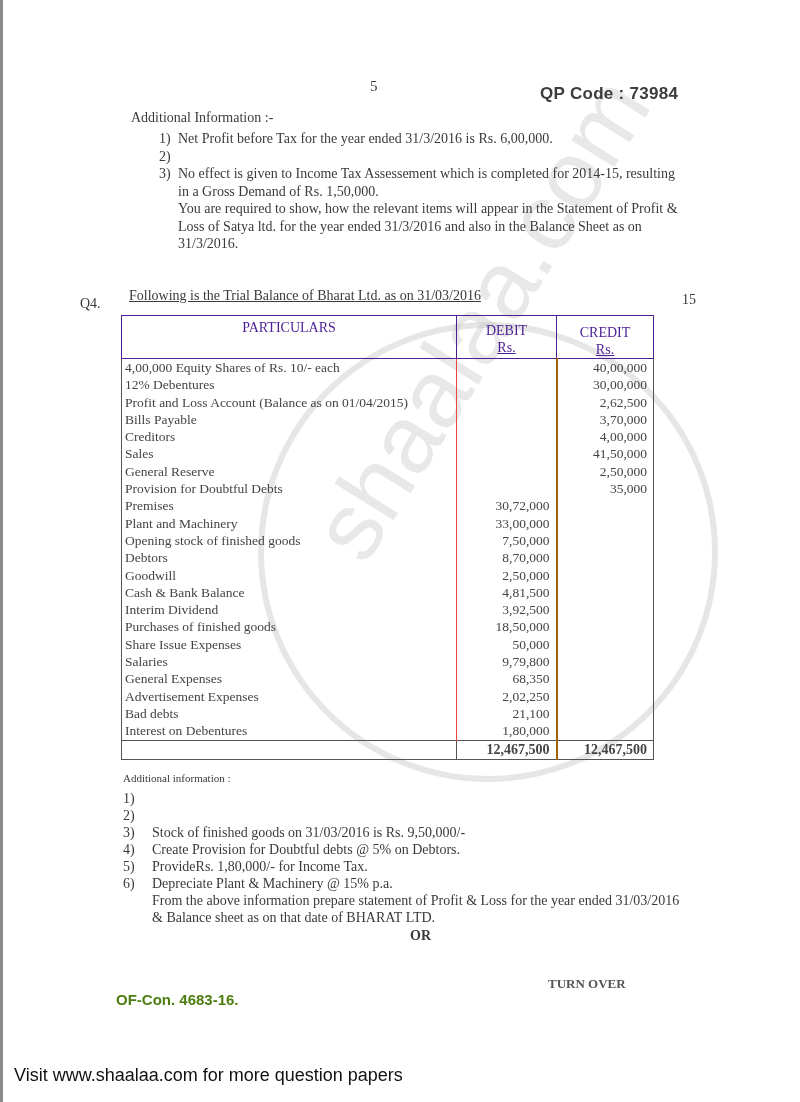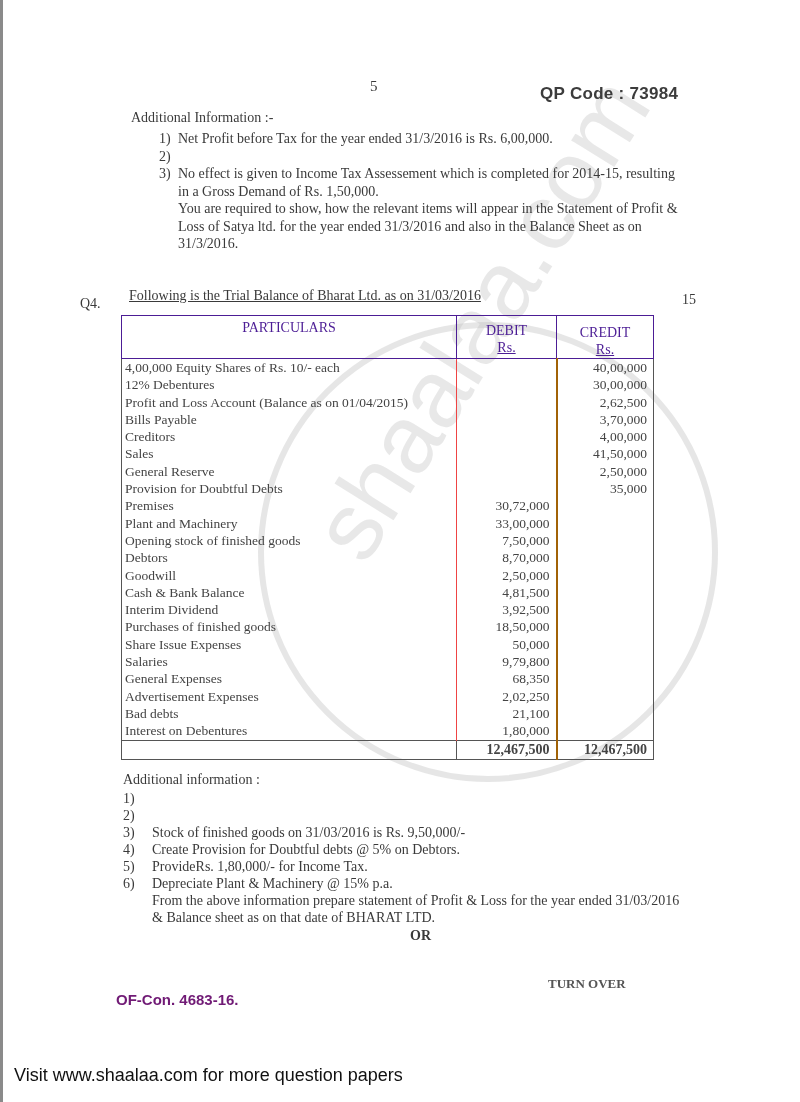--- a/index.html
+++ b/index.html
@@ -32,29 +32,29 @@
     .th-deb { width: 99px; text-align: center; padding-top: 6px !important; line-height: 17px; }
     .th-cred { width: 96px; text-align: center; padding-top: 8px !important; line-height: 17px; }
     .rs { text-decoration: underline; }
     .col-part { border-left: 1px solid #555; border-right: 1px solid #ef4444; padding-left: 3px !important; }
     .col-deb { border-right: 2px solid #a16207; text-align: right; padding-right: 6px !important; }
     .col-cred { border-right: 1px solid #555; text-align: right; padding-right: 6px !important; }
     .cell { display: block; height: 17.3px; line-height: 17.3px; white-space: nowrap; }
     .tot-row td { border-top: 1px solid #555; border-bottom: 1px solid #555; font-weight: bold; font-size: 14px; height: 18px; line-height: 18px; }
     .tot-row .blank { border-bottom: 1px solid #555; border-left: 1px solid #555; border-right: 1px solid #555; }
 
-    .ai2-title { left: 123px; top: 772px; font-size: 14px; }
+    .ai2-title { left: 123px; top: 772px; font-size: 11px; }
     .ai2-list { left: 123px; top: 790px; font-size: 14px; line-height: 17px; width: 560px; }
     .ai2-list .item { display: flex; }
     .ai2-list .num { width: 29px; flex: none; }
     .ai2-list .cont { padding-left: 29px; }
     .or { left: 410px; top: 928px; font-size: 14px; font-weight: bold; }
 
     .turn-over { left: 548px; top: 976px; font-size: 13px; font-weight: bold; color: #555; }
-    .of-con { left: 116px; top: 991px; font-family: "Liberation Sans", "DejaVu Sans", sans-serif; font-weight: bold; font-size: 15px; color: #701a75; }
+    .of-con { left: 116px; top: 991px; font-family: "Liberation Sans", "DejaVu Sans", sans-serif; font-weight: bold; font-size: 15px; color: #4d7c0f; }
     .footer { left: 14px; top: 1065px; font-family: "Liberation Sans", "DejaVu Sans", sans-serif; font-size: 18px; color: #111; }
 
     .watermark { position: absolute; left: 258px; top: 322px; width: 460px; height: 460px; border-radius: 50%; border: 6px solid rgba(200,200,200,0.45); box-sizing: border-box; pointer-events: none; }
     .wm-text { position: absolute; left: 290px; top: 520px; font-family: "Liberation Sans", "DejaVu Sans", sans-serif; font-size: 96px; color: rgba(190,190,190,0.35); transform: rotate(-58deg); transform-origin: left top; pointer-events: none; white-space: nowrap; }
   </style>
 </head>
 <body>
 
 <div class="left-edge"></div>
 

